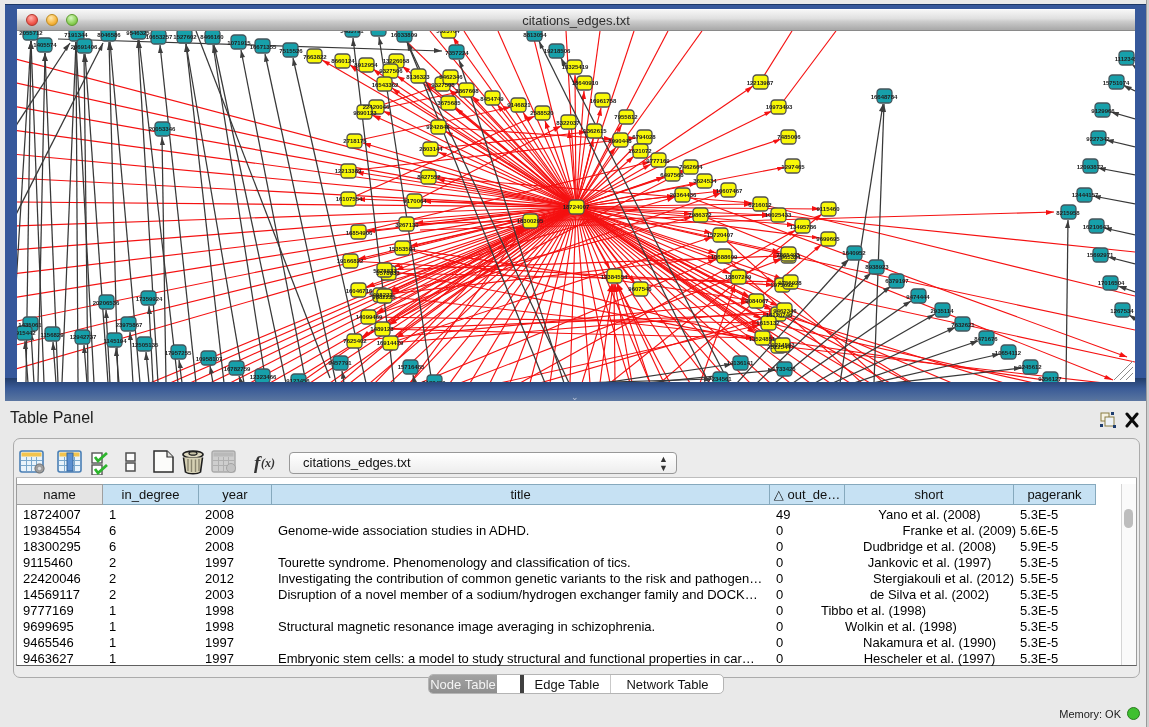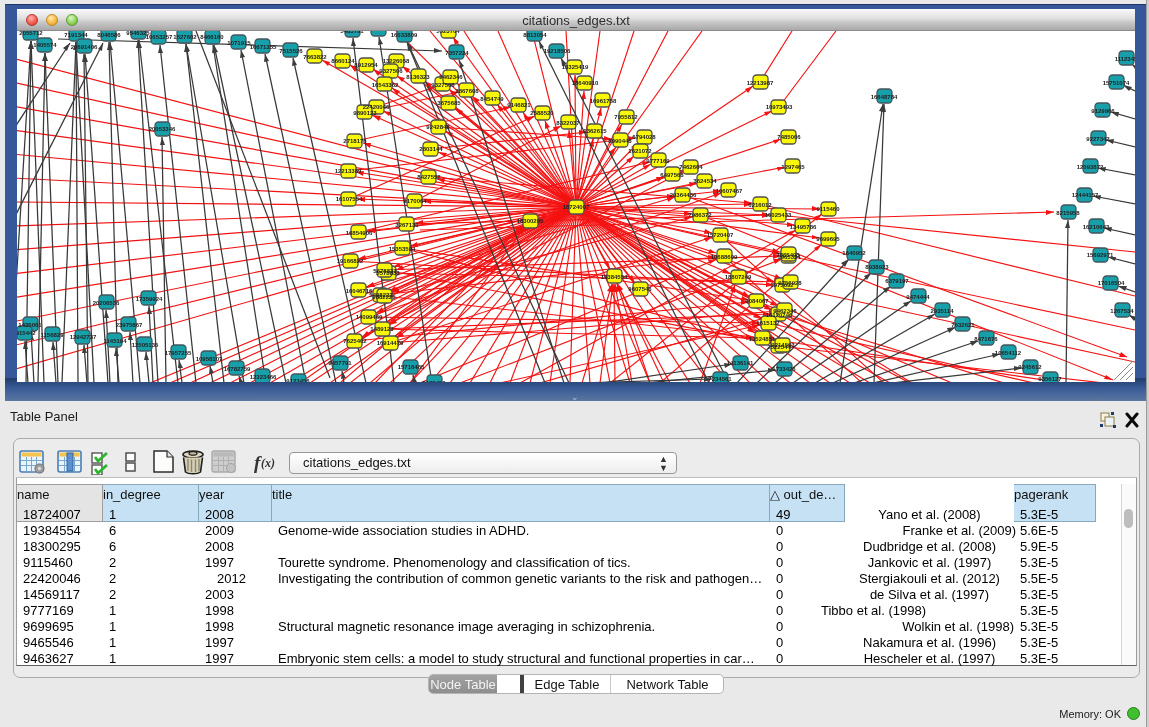--- a/index.html
+++ b/index.html
@@ -17,35 +17,35 @@
   border-bottom:1px solid #8a8a8a;border-top:1px solid #fdfdfd}
 #title{width:100%;text-align:center;font-size:13px;color:#2e2e2e;line-height:21px}
 .tl{top:14px;width:12px;height:12px;border-radius:50%}
 #tl1{left:26px;background:radial-gradient(circle at 4px 3px,#ffb3ad,#f1574c 60%,#c93a31);border:1px solid #b5352c}
 #tl2{left:46px;background:radial-gradient(circle at 4px 3px,#ffe9b0,#f6b53d 60%,#d29023);border:1px solid #c08b1e}
 #tl3{left:66px;background:radial-gradient(circle at 4px 3px,#d6f7c2,#8cd156 60%,#62a933);border:1px solid #5d9c2e}
 #net{left:17px;top:31px}
 
 
 #tpbar{left:0;top:401px;width:1149px;height:28px;background:#e9e9e9}
-#tpbar span{position:absolute;left:10px;top:8px;font-size:13px;color:#1c1c1c}
+#tpbar span{position:absolute;left:10px;top:8px;font-size:16px;color:#1c1c1c}
 #panel{left:13px;top:438px;width:1127px;height:240px;background:#ececec;
   border:1px solid #ababab;border-radius:7px}
 #combo{left:289px;top:452px;width:388px;height:22px;border:1px solid #989898;
   border-radius:4px;background:linear-gradient(180deg,#fff,#ededed);
   font-size:13px;color:#111;line-height:20px;padding-left:13px}
 #combo i{position:absolute;right:8px;top:2px;font-style:normal;font-size:9px;
   color:#333;line-height:9px;letter-spacing:0}
 
 
 #tablewrap{left:16px;top:477px;width:1121px;height:189px;background:#fff;
   border-left:1px solid #9c9c9c;border-right:1px solid #9c9c9c;border-bottom:1px solid #5f5f5f}
 #thead{left:17px;top:484px;width:1119px;height:22px;font-size:13px;color:#111}
-.hc{position:absolute;top:0;height:38px;background:#c6e1f3;
-  border:1px solid #86a9bd;border-left:none;text-align:left;line-height:20px}
+.hc{position:absolute;top:0;height:21px;background:#c6e1f3;
+  border:1px solid #86a9bd;border-left:none;text-align:center;line-height:20px}
 .hc.gray{background:#e4e4e4;border-color:#9f9f9f}
 #tbody{left:17px;top:507px;width:1119px;font-size:13px;color:#000}
 .row{position:absolute;height:16px;line-height:15px;white-space:nowrap}
 .cell{position:absolute;overflow:hidden}
 #vsb{left:1121px;top:484px;width:15px;height:181px;background:#fafafa;
   border-left:1px solid #d5d5d5}
 #vsb b{position:absolute;left:2px;top:25px;width:9px;height:19px;
   background:#bdbdbd;border-radius:5px}
 
 
@@ -916,20 +916,21 @@
   <div class="abs" id="combo">citations_edges.txt<i>▲<br>▼</i></div>
 
   <div class="abs" id="tablewrap"></div>
   <div class="abs" style="left:16px;top:477px;width:1121px;height:1px;background:#bdbdbd"></div>
   <div class="abs" id="thead">
       <div class="hc gray" style="left:0px;width:86px">name</div>
       <div class="hc" style="left:86px;width:96px">in_degree</div>
       <div class="hc" style="left:182px;width:73px">year</div>
       <div class="hc" style="left:255px;width:498px">title</div>
       <div class="hc" style="left:753px;width:75px">△ out_de…</div>
+      <div class="hc" style="left:828px;width:169px">short</div>
       <div class="hc" style="left:997px;width:82px">pagerank</div>
     </div>
   <div class="abs" id="tbody">
       <div class="row" style="top:0px;width:1119px">
         <span class="cell" style="left:6px;width:78px">18724007</span>
         <span class="cell" style="left:92px;width:88px">1</span>
         <span class="cell" style="left:188px;width:65px">2008</span>
         <span class="cell" style="left:759px;width:67px">49</span>
         <span class="cell" style="left:828px;width:169px;text-align:center">Yano et al. (2008)</span>
         <span class="cell" style="left:1003px;width:74px">5.3E-5</span>
@@ -956,57 +957,58 @@
         <span class="cell" style="left:92px;width:88px">2</span>
         <span class="cell" style="left:188px;width:65px">1997</span>
         <span class="cell" style="left:261px;width:490px">Tourette syndrome. Phenomenology and classification of tics.</span>
         <span class="cell" style="left:759px;width:67px">0</span>
         <span class="cell" style="left:828px;width:169px;text-align:center">Jankovic et al. (1997)</span>
         <span class="cell" style="left:1003px;width:74px">5.3E-5</span>
       </div>
       <div class="row" style="top:64px;width:1119px">
         <span class="cell" style="left:6px;width:78px">22420046</span>
         <span class="cell" style="left:92px;width:88px">2</span>
-        <span class="cell" style="left:200px;width:65px">2012</span>
+        <span class="cell" style="left:188px;width:65px">2012</span>
         <span class="cell" style="left:261px;width:490px">Investigating the contribution of common genetic variants to the risk and pathogen…</span>
         <span class="cell" style="left:759px;width:67px">0</span>
-        <span class="cell" style="left:828px;width:169px;text-align:center">Stergiakouli et al. (2012)</span>
+        <span class="cell" style="left:828px;width:169px;text-align:right">Stergiakouli et al. (2012)</span>
         <span class="cell" style="left:1003px;width:74px">5.5E-5</span>
       </div>
       <div class="row" style="top:80px;width:1119px">
         <span class="cell" style="left:6px;width:78px">14569117</span>
         <span class="cell" style="left:92px;width:88px">2</span>
         <span class="cell" style="left:188px;width:65px">2003</span>
+        <span class="cell" style="left:261px;width:490px">Disruption of a novel member of a sodium/hydrogen exchanger family and DOCK…</span>
         <span class="cell" style="left:759px;width:67px">0</span>
-        <span class="cell" style="left:828px;width:169px;text-align:center">de Silva et al. (1997)</span>
+        <span class="cell" style="left:828px;width:169px;text-align:center">de Silva et al. (2002)</span>
         <span class="cell" style="left:1003px;width:74px">5.3E-5</span>
       </div>
       <div class="row" style="top:96px;width:1119px">
         <span class="cell" style="left:6px;width:78px">9777169</span>
         <span class="cell" style="left:92px;width:88px">1</span>
         <span class="cell" style="left:188px;width:65px">1998</span>
         <span class="cell" style="left:759px;width:67px">0</span>
         <span class="cell" style="left:804px;width:169px;text-align:left">Tibbo et al. (1998)</span>
         <span class="cell" style="left:1003px;width:74px">5.3E-5</span>
       </div>
       <div class="row" style="top:112px;width:1119px">
         <span class="cell" style="left:6px;width:78px">9699695</span>
         <span class="cell" style="left:92px;width:88px">1</span>
         <span class="cell" style="left:188px;width:65px">1998</span>
         <span class="cell" style="left:261px;width:490px">Structural magnetic resonance image averaging in schizophrenia.</span>
         <span class="cell" style="left:759px;width:67px">0</span>
-        <span class="cell" style="left:828px;width:169px;text-align:right">Wolkin et al. (1998)</span>
+        <span class="cell" style="left:828px;width:169px;text-align:left">Wolkin et al. (1998)</span>
         <span class="cell" style="left:1003px;width:74px">5.3E-5</span>
       </div>
       <div class="row" style="top:128px;width:1119px">
         <span class="cell" style="left:6px;width:78px">9465546</span>
         <span class="cell" style="left:92px;width:88px">1</span>
         <span class="cell" style="left:188px;width:65px">1997</span>
         <span class="cell" style="left:759px;width:67px">0</span>
-        <span class="cell" style="left:828px;width:169px;text-align:center">Nakamura et al. (1996)</span>
+        <span class="cell" style="left:828px;width:169px;text-align:center">Nakamura et al. (1990)</span>
         <span class="cell" style="left:1003px;width:74px">5.3E-5</span>
       </div>
       <div class="row" style="top:144px;width:1119px">
         <span class="cell" style="left:6px;width:78px">9463627</span>
         <span class="cell" style="left:92px;width:88px">1</span>
         <span class="cell" style="left:188px;width:65px">1997</span>
         <span class="cell" style="left:261px;width:490px">Embryonic stem cells: a model to study structural and functional properties in car…</span>
         <span class="cell" style="left:759px;width:67px">0</span>
         <span class="cell" style="left:828px;width:169px;text-align:center">Hescheler et al. (1997)</span>
         <span class="cell" style="left:1003px;width:74px">5.3E-5</span>

